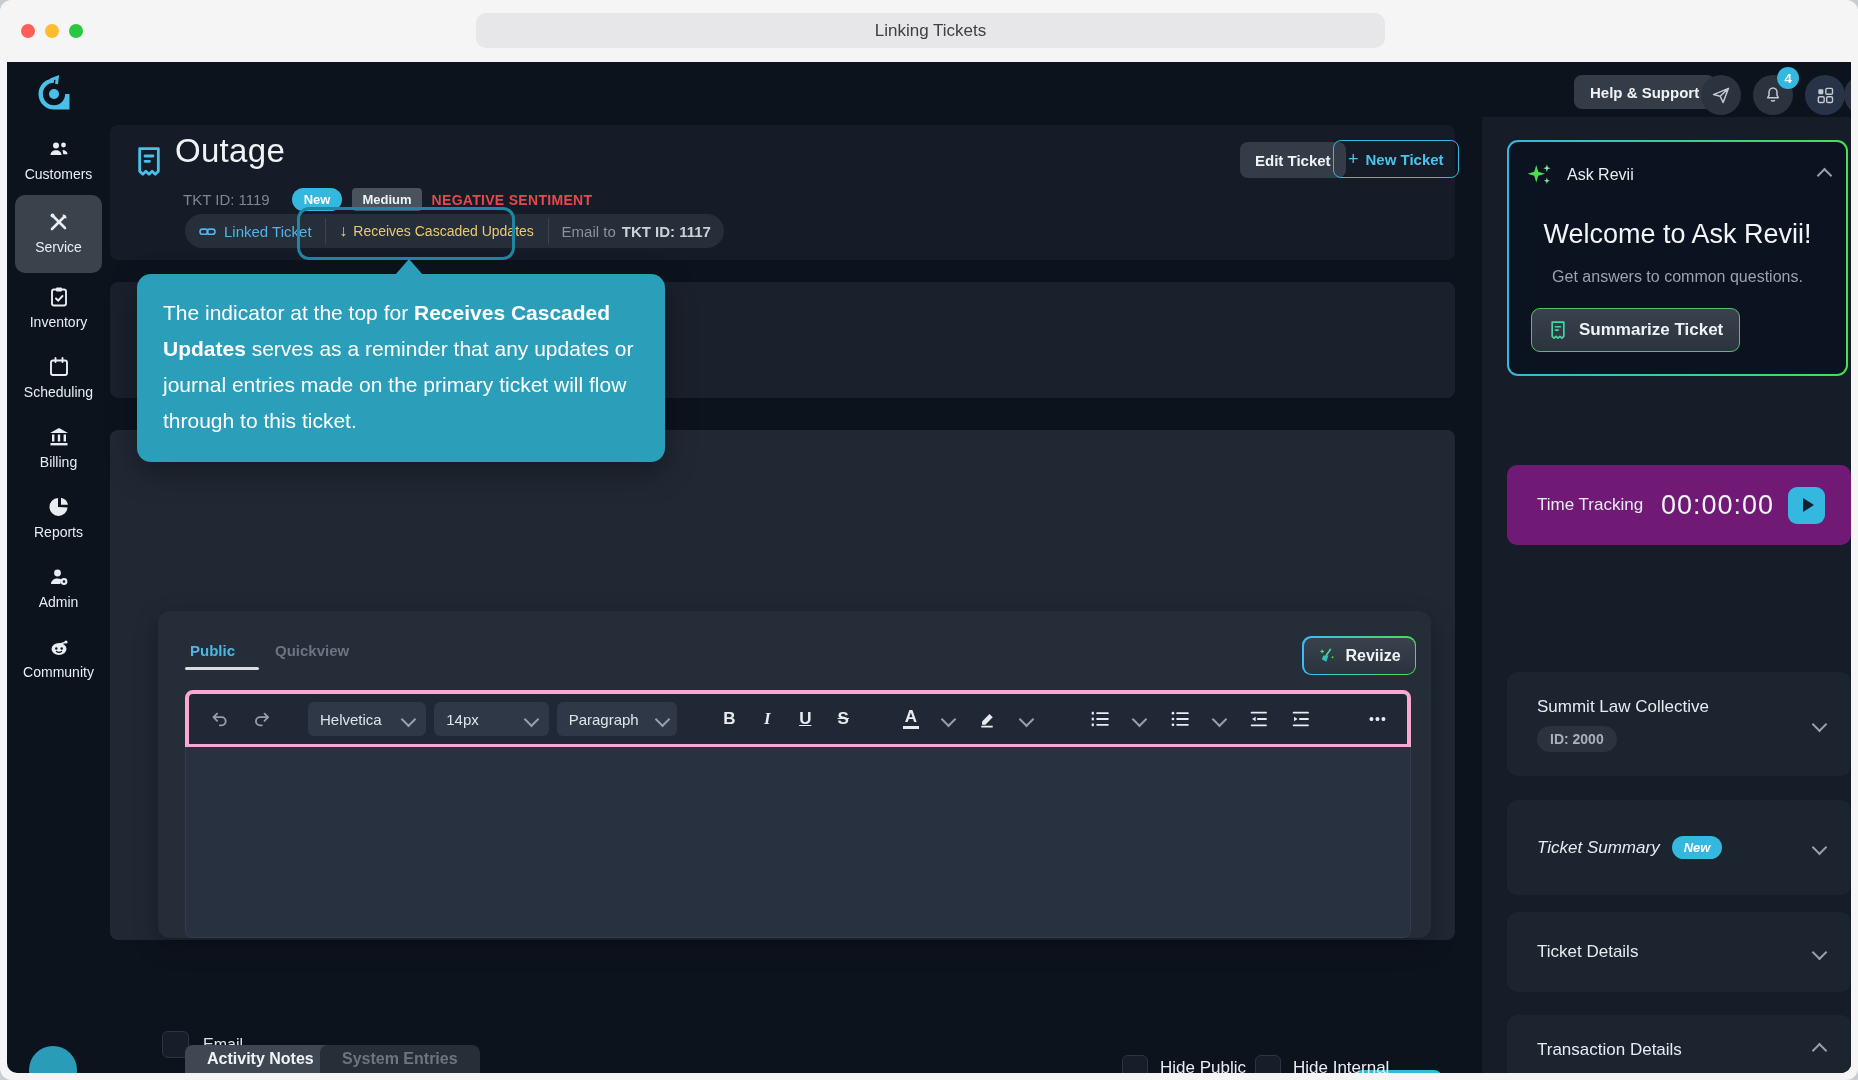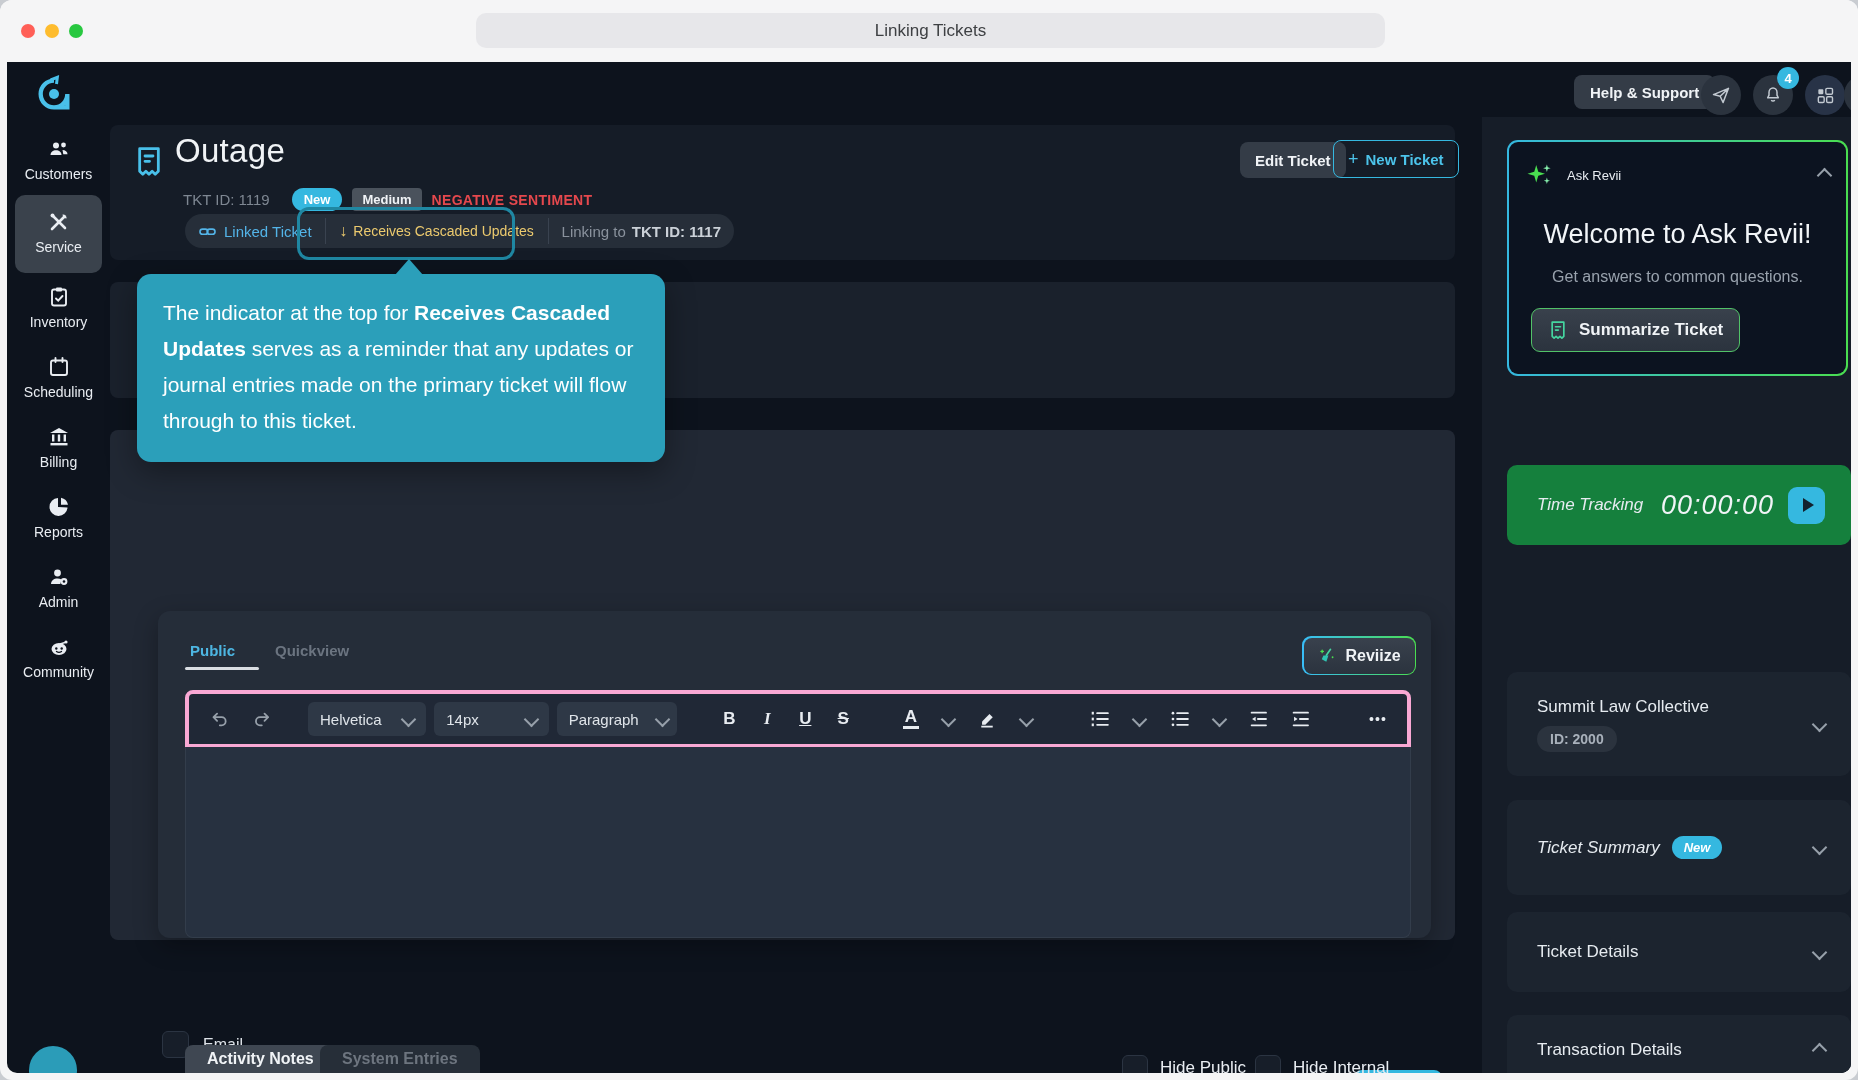--- a/index.html
+++ b/index.html
@@ -77,28 +77,28 @@
   
   .tab-notes{left:178px;top:983px;height:28px;padding:0 22px;background:#3f4752;border:none;border-radius:8px 8px 0 0;color:#f0f3f6;font-size:16px;font-weight:bold;font-family:inherit;}
   .tab-system{left:313px;top:983px;height:28px;padding:0 22px;background:#262e38;border:none;border-radius:8px 8px 0 0;color:#6d757f;font-size:16px;font-weight:bold;font-family:inherit;}
   .hiderow{top:993px;display:flex;align-items:center;gap:12px;color:#e9edf2;font-size:17px;}
   .hiderow .cb{width:24px;height:24px;}
   
   .rcol{position:absolute;left:1475px;top:55px;width:369px;height:956px;background:#161d28;}
   .askwrap{left:1500px;top:78px;width:337px;padding:2px;border-radius:11px;background:linear-gradient(90deg,#35b8e0,#4ade50);}
   .askinner{background:#0c1320;border-radius:9px;padding:18px 16px 22px 16px;}
   .askhead{display:flex;align-items:center;gap:12px;}
-  .askhead .t{color:#e9edf2;font-size:13px;flex:1;}
+  .askhead .t{color:#e9edf2;font-size:16px;flex:1;}
   .askwelcome{color:#f2f5f8;font-size:27px;font-weight:500;text-align:center;margin:26px 18px 0 18px;line-height:36px;}
   .asksub{color:#99a2ad;font-size:16px;text-align:center;margin-top:16px;}
   .btn-summ{margin:22px auto 0 6px;height:44px;padding:0 16px;background:linear-gradient(180deg,#39414c,#2b333e);border:1.5px solid #52c268;border-radius:9px;color:#f0f3f6;font-size:17px;font-weight:bold;font-family:inherit;display:flex;align-items:center;gap:11px;}
   .card{position:absolute;left:1500px;width:344px;background:#1c242f;border-radius:10px;}
   .cardrow{display:flex;align-items:center;color:#e6ebf0;font-size:17px;padding:0 26px 0 30px;}
   .cardrow .grow{flex:1;}
-  .timecard{top:403px;height:80px;background:#15803d;font-style:italic;}
+  .timecard{top:403px;height:80px;background:#701a75;}
   .timecard .cardrow{height:80px;}
   .timeval{color:#f1f4f7;font-size:27px;letter-spacing:1px;margin-right:14px;}
   .btn-play{width:37px;height:37px;background:#35b8e0;border:none;border-radius:9px;display:flex;align-items:center;justify-content:center;flex:none;}
   .btn-play .tri{width:0;height:0;border-top:7px solid transparent;border-bottom:7px solid transparent;border-left:11px solid #13212e;margin-left:3px;}
   .calcard{top:515px;height:80px;}
   .calcard .cardrow{height:80px;}
   .sumcard{top:610px;height:104px;}
   .sumcard .cardrow{height:104px;}
   .idpill{display:inline-block;background:#2b333e;color:#a9b1bb;font-size:14px;font-weight:bold;border-radius:13px;padding:5px 13px;margin-top:9px;}
   .tscard{top:738px;height:95px;}
@@ -272,21 +272,21 @@
         </svg>
         <span class="lt">Linked Ticket</span>
       </div>
       <div class="segdiv"></div>
       <div class="seg seg2">
         <span style="font-size:16px;">↓</span>
         <span>Receives Cascaded Updates</span>
       </div>
       <div class="segdiv"></div>
       <div class="seg seg3">
-        <span>Linking to</span>
+        <span>Email to</span>
         <b>TKT ID: 1117</b>
       </div>
     </div>
     <div class="abs hlbox"></div>
 
     <div class="abs tooltip">
       <div class="caret"></div>
       <p><span>The indicator at the top for </span><b>Receives Cascaded Updates</b><span> serves as a reminder that any updates or journal entries made on the primary ticket will flow through to this ticket.</span></p>
     </div>
 

